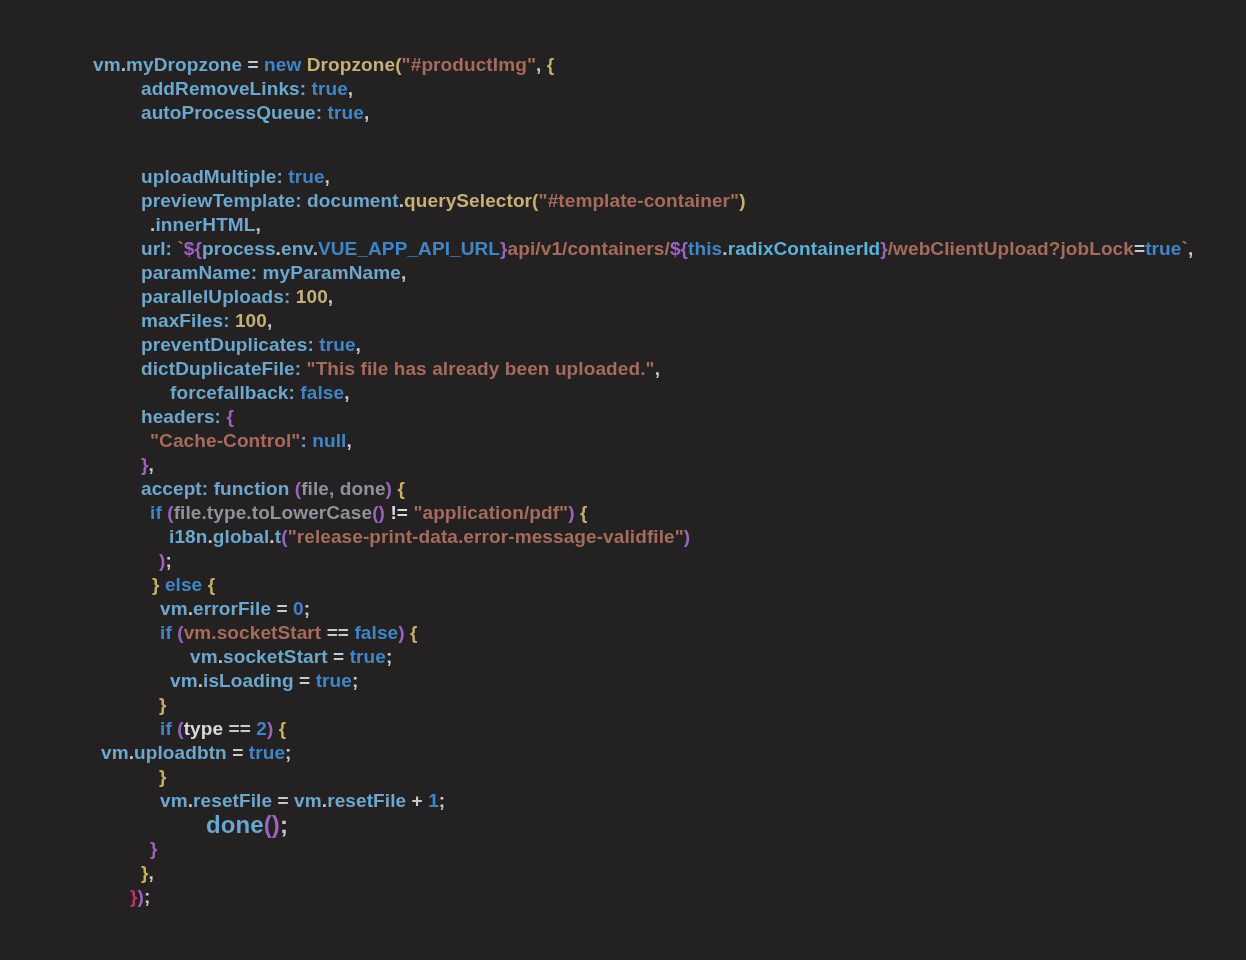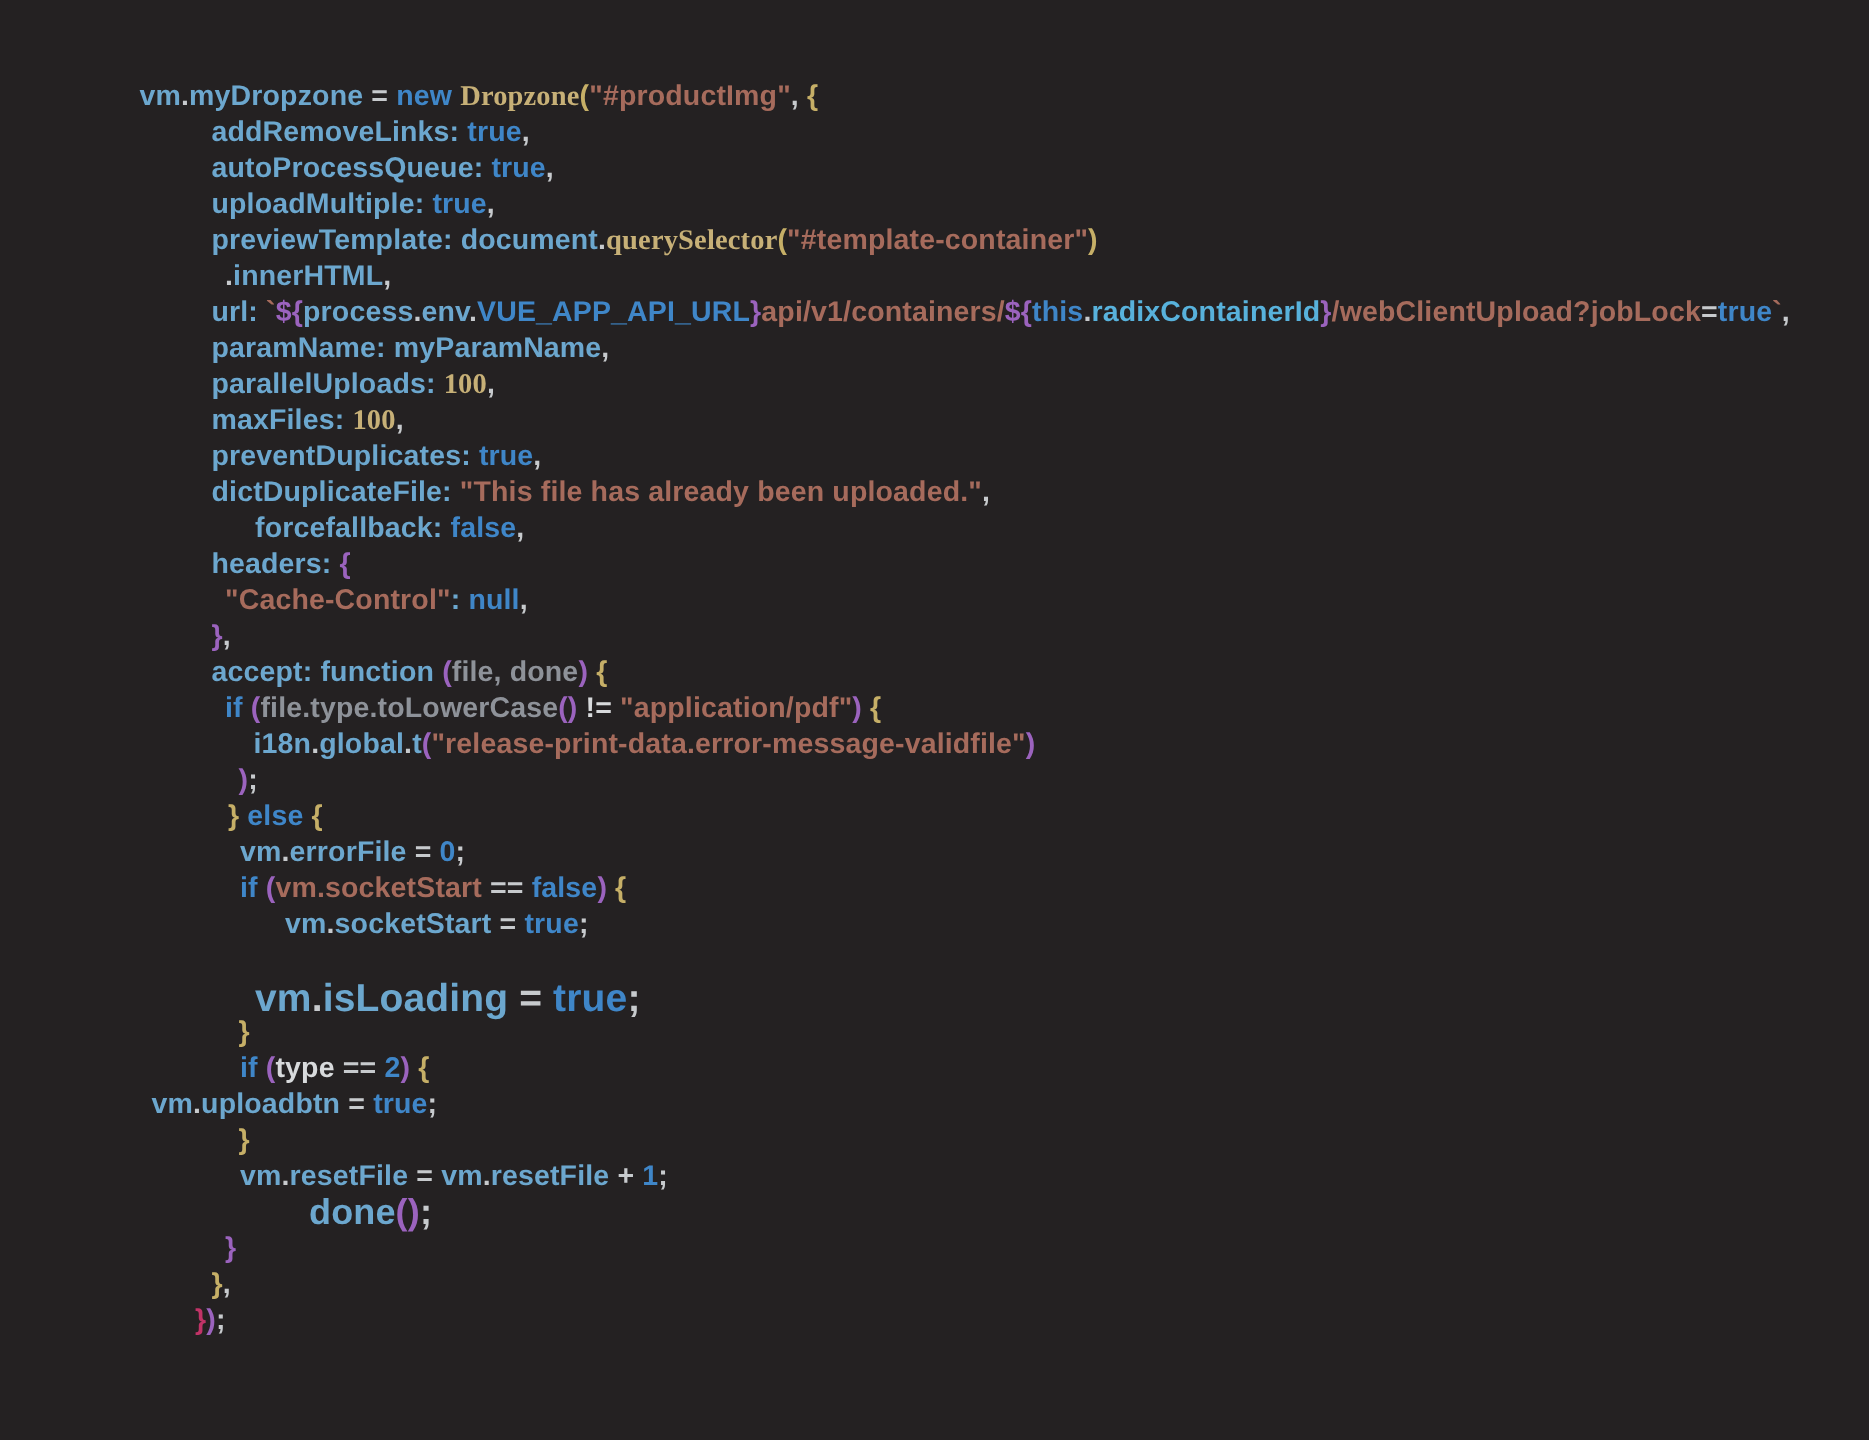--- a/index.html
+++ b/index.html
@@ -26,59 +26,59 @@
     white-space: pre;
     height: 24px;
     line-height: 24px;
     font-size: 19px;
     font-weight: 700;
     letter-spacing: 0.1px;
   }
   
   .t-p  { color: var(--p);  }
   .t-k  { color: var(--k);  }
-  .t-f  { color: var(--f); font-family: Liberation Serif, serif;  }
+  .t-f  { color: var(--f);  }
   .t-s  { color: var(--s);  }
   .t-o  { color: var(--o);  }
   .t-g  { color: var(--g);  }
   .t-w  { color: var(--w);  }
   .t-c  { color: var(--c);  }
   .t-b1 { color: var(--b1); }
   .t-b2 { color: var(--b2); }
   .t-b3 { color: var(--b3); }
 </style>
 </head>
 <body>
 
 <div id="code-editor">
     <div class="ln" style="padding-left: 93px; height: 24px; line-height: 24px; font-size: 19px;"><span class="t-p">vm</span><span class="t-o">.</span><span class="t-p">myDropzone</span><span class="t-o"> = </span><span class="t-k">new</span><span class="t-o"> </span><span class="t-f">Dropzone</span><span class="t-b1">(</span><span class="t-s">"#productImg"</span><span class="t-o">, </span><span class="t-b1">{</span></div>
     <div class="ln" style="padding-left: 141px; height: 24px; line-height: 24px; font-size: 19px;"><span class="t-p">addRemoveLinks:</span><span class="t-o"> </span><span class="t-k">true</span><span class="t-o">,</span></div>
     <div class="ln" style="padding-left: 141px; height: 24px; line-height: 24px; font-size: 19px;"><span class="t-p">autoProcessQueue:</span><span class="t-o"> </span><span class="t-k">true</span><span class="t-o">,</span></div>
-    <div class="ln" style="padding-left: 141px; height: 24px; line-height: 24px; font-size: 19px;"><span class="t-p">uploadMultiple:</span><span class="t-o"> </span><span class="t-k">true</span><span class="t-o">,</span></div>
+    <div class="ln" style="padding-left: 141px; height: 24px; line-height: 24px; font-size: 19px; margin-top: 40px;"><span class="t-p">uploadMultiple:</span><span class="t-o"> </span><span class="t-k">true</span><span class="t-o">,</span></div>
     <div class="ln" style="padding-left: 141px; height: 24px; line-height: 24px; font-size: 19px;"><span class="t-p">previewTemplate:</span><span class="t-o"> </span><span class="t-p">document</span><span class="t-o">.</span><span class="t-f">querySelector</span><span class="t-b1">(</span><span class="t-s">"#template-container"</span><span class="t-b1">)</span></div>
     <div class="ln" style="padding-left: 150px; height: 24px; line-height: 24px; font-size: 19px;"><span class="t-o">.</span><span class="t-p">innerHTML</span><span class="t-o">,</span></div>
     <div class="ln" style="padding-left: 141px; height: 24px; line-height: 24px; font-size: 19px;"><span class="t-p">url:</span><span class="t-o"> </span><span class="t-s">`</span><span class="t-b2">${</span><span class="t-p">process</span><span class="t-o">.</span><span class="t-p">env</span><span class="t-o">.</span><span class="t-k">VUE_APP_API_URL</span><span class="t-b2">}</span><span class="t-s">api/v1/containers/</span><span class="t-b2">${</span><span class="t-k">this</span><span class="t-o">.</span><span class="t-c">radixContainerId</span><span class="t-b2">}</span><span class="t-s">/webClientUpload?jobLock</span><span class="t-o">=</span><span class="t-k">true</span><span class="t-s">`</span><span class="t-o">,</span></div>
     <div class="ln" style="padding-left: 141px; height: 24px; line-height: 24px; font-size: 19px;"><span class="t-p">paramName:</span><span class="t-o"> </span><span class="t-p">myParamName</span><span class="t-o">,</span></div>
     <div class="ln" style="padding-left: 141px; height: 24px; line-height: 24px; font-size: 19px;"><span class="t-p">parallelUploads:</span><span class="t-o"> </span><span class="t-f">100</span><span class="t-o">,</span></div>
     <div class="ln" style="padding-left: 141px; height: 24px; line-height: 24px; font-size: 19px;"><span class="t-p">maxFiles:</span><span class="t-o"> </span><span class="t-f">100</span><span class="t-o">,</span></div>
     <div class="ln" style="padding-left: 141px; height: 24px; line-height: 24px; font-size: 19px;"><span class="t-p">preventDuplicates:</span><span class="t-o"> </span><span class="t-k">true</span><span class="t-o">,</span></div>
     <div class="ln" style="padding-left: 141px; height: 24px; line-height: 24px; font-size: 19px;"><span class="t-p">dictDuplicateFile:</span><span class="t-o"> </span><span class="t-s">"This file has already been uploaded."</span><span class="t-o">,</span></div>
     <div class="ln" style="padding-left: 141px; height: 24px; line-height: 24px; font-size: 19px; margin-left: 29px;"><span class="t-p">forcefallback:</span><span class="t-o"> </span><span class="t-k">false</span><span class="t-o">,</span></div>
     <div class="ln" style="padding-left: 141px; height: 24px; line-height: 24px; font-size: 19px;"><span class="t-p">headers:</span><span class="t-o"> </span><span class="t-b2">{</span></div>
     <div class="ln" style="padding-left: 150px; height: 24px; line-height: 24px; font-size: 19px;"><span class="t-s">"Cache-Control"</span><span class="t-p">:</span><span class="t-o"> </span><span class="t-k">null</span><span class="t-o">,</span></div>
     <div class="ln" style="padding-left: 141px; height: 24px; line-height: 24px; font-size: 19px;"><span class="t-b2">}</span><span class="t-o">,</span></div>
     <div class="ln" style="padding-left: 141px; height: 24px; line-height: 24px; font-size: 19px;"><span class="t-p">accept:</span><span class="t-o"> </span><span class="t-p">function</span><span class="t-o"> </span><span class="t-b2">(</span><span class="t-g">file, done</span><span class="t-b2">)</span><span class="t-o"> </span><span class="t-b1">{</span></div>
     <div class="ln" style="padding-left: 150px; height: 24px; line-height: 24px; font-size: 19px;"><span class="t-k">if</span><span class="t-o"> </span><span class="t-b2">(</span><span class="t-g">file.type.toLowerCase</span><span class="t-b2">()</span><span class="t-o"> </span><span class="t-w">!=</span><span class="t-o"> </span><span class="t-s">"application/pdf"</span><span class="t-b2">)</span><span class="t-o"> </span><span class="t-b1">{</span></div>
     <div class="ln" style="padding-left: 169px; height: 24px; line-height: 24px; font-size: 19px;"><span class="t-p">i18n</span><span class="t-o">.</span><span class="t-p">global</span><span class="t-o">.</span><span class="t-p">t</span><span class="t-b2">(</span><span class="t-s">"release-print-data.error-message-validfile"</span><span class="t-b2">)</span></div>
     <div class="ln" style="padding-left: 159px; height: 24px; line-height: 24px; font-size: 19px;"><span class="t-b2">)</span><span class="t-o">;</span></div>
     <div class="ln" style="padding-left: 152px; height: 24px; line-height: 24px; font-size: 19px;"><span class="t-b1">}</span><span class="t-o"> </span><span class="t-k">else</span><span class="t-o"> </span><span class="t-b1">{</span></div>
     <div class="ln" style="padding-left: 160px; height: 24px; line-height: 24px; font-size: 19px;"><span class="t-p">vm</span><span class="t-o">.</span><span class="t-p">errorFile</span><span class="t-o"> = </span><span class="t-k">0</span><span class="t-o">;</span></div>
     <div class="ln" style="padding-left: 160px; height: 24px; line-height: 24px; font-size: 19px;"><span class="t-k">if</span><span class="t-o"> </span><span class="t-b2">(</span><span class="t-s">vm.socketStart</span><span class="t-o"> == </span><span class="t-k">false</span><span class="t-b2">)</span><span class="t-o"> </span><span class="t-b1">{</span></div>
     <div class="ln" style="padding-left: 170px; height: 24px; line-height: 24px; font-size: 19px; margin-left: 20px;"><span class="t-p">vm</span><span class="t-o">.</span><span class="t-p">socketStart</span><span class="t-o"> = </span><span class="t-k">true</span><span class="t-o">;</span></div>
-    <div class="ln" style="padding-left: 170px; height: 24px; line-height: 24px; font-size: 26px; margin-top: 24px;"><span class="t-p">vm</span><span class="t-o">.</span><span class="t-p">isLoading</span><span class="t-o"> = </span><span class="t-k">true</span><span class="t-o">;</span></div>
+    <div class="ln" style="padding-left: 170px; height: 24px; line-height: 24px; font-size: 19px;"><span class="t-p">vm</span><span class="t-o">.</span><span class="t-p">isLoading</span><span class="t-o"> = </span><span class="t-k">true</span><span class="t-o">;</span></div>
     <div class="ln" style="padding-left: 159px; height: 24px; line-height: 24px; font-size: 19px;"><span class="t-b1">}</span></div>
     <div class="ln" style="padding-left: 160px; height: 24px; line-height: 24px; font-size: 19px;"><span class="t-k">if</span><span class="t-o"> </span><span class="t-b2">(</span><span class="t-w">type</span><span class="t-o"> == </span><span class="t-k">2</span><span class="t-b2">)</span><span class="t-o"> </span><span class="t-b1">{</span></div>
     <div class="ln" style="padding-left: 101px; height: 24px; line-height: 24px; font-size: 19px;"><span class="t-p">vm</span><span class="t-o">.</span><span class="t-p">uploadbtn</span><span class="t-o"> = </span><span class="t-k">true</span><span class="t-o">;</span></div>
     <div class="ln" style="padding-left: 159px; height: 24px; line-height: 24px; font-size: 19px;"><span class="t-b1">}</span></div>
     <div class="ln" style="padding-left: 160px; height: 24px; line-height: 24px; font-size: 19px;"><span class="t-p">vm</span><span class="t-o">.</span><span class="t-p">resetFile</span><span class="t-o"> = </span><span class="t-p">vm</span><span class="t-o">.</span><span class="t-p">resetFile</span><span class="t-o"> + </span><span class="t-k">1</span><span class="t-o">;</span></div>
     <div class="ln" style="padding-left: 160px; height: 24px; line-height: 24px; font-size: 24px; margin-left: 46px;"><span class="t-p">done</span><span class="t-b2">()</span><span class="t-o">;</span></div>
     <div class="ln" style="padding-left: 150px; height: 24px; line-height: 24px; font-size: 19px;"><span class="t-b2">}</span></div>
     <div class="ln" style="padding-left: 141px; height: 24px; line-height: 24px; font-size: 19px;"><span class="t-b1">}</span><span class="t-o">,</span></div>
     <div class="ln" style="padding-left: 130px; height: 24px; line-height: 24px; font-size: 19px;"><span class="t-b3">}</span><span class="t-b2">)</span><span class="t-o">;</span></div>
   </div>

